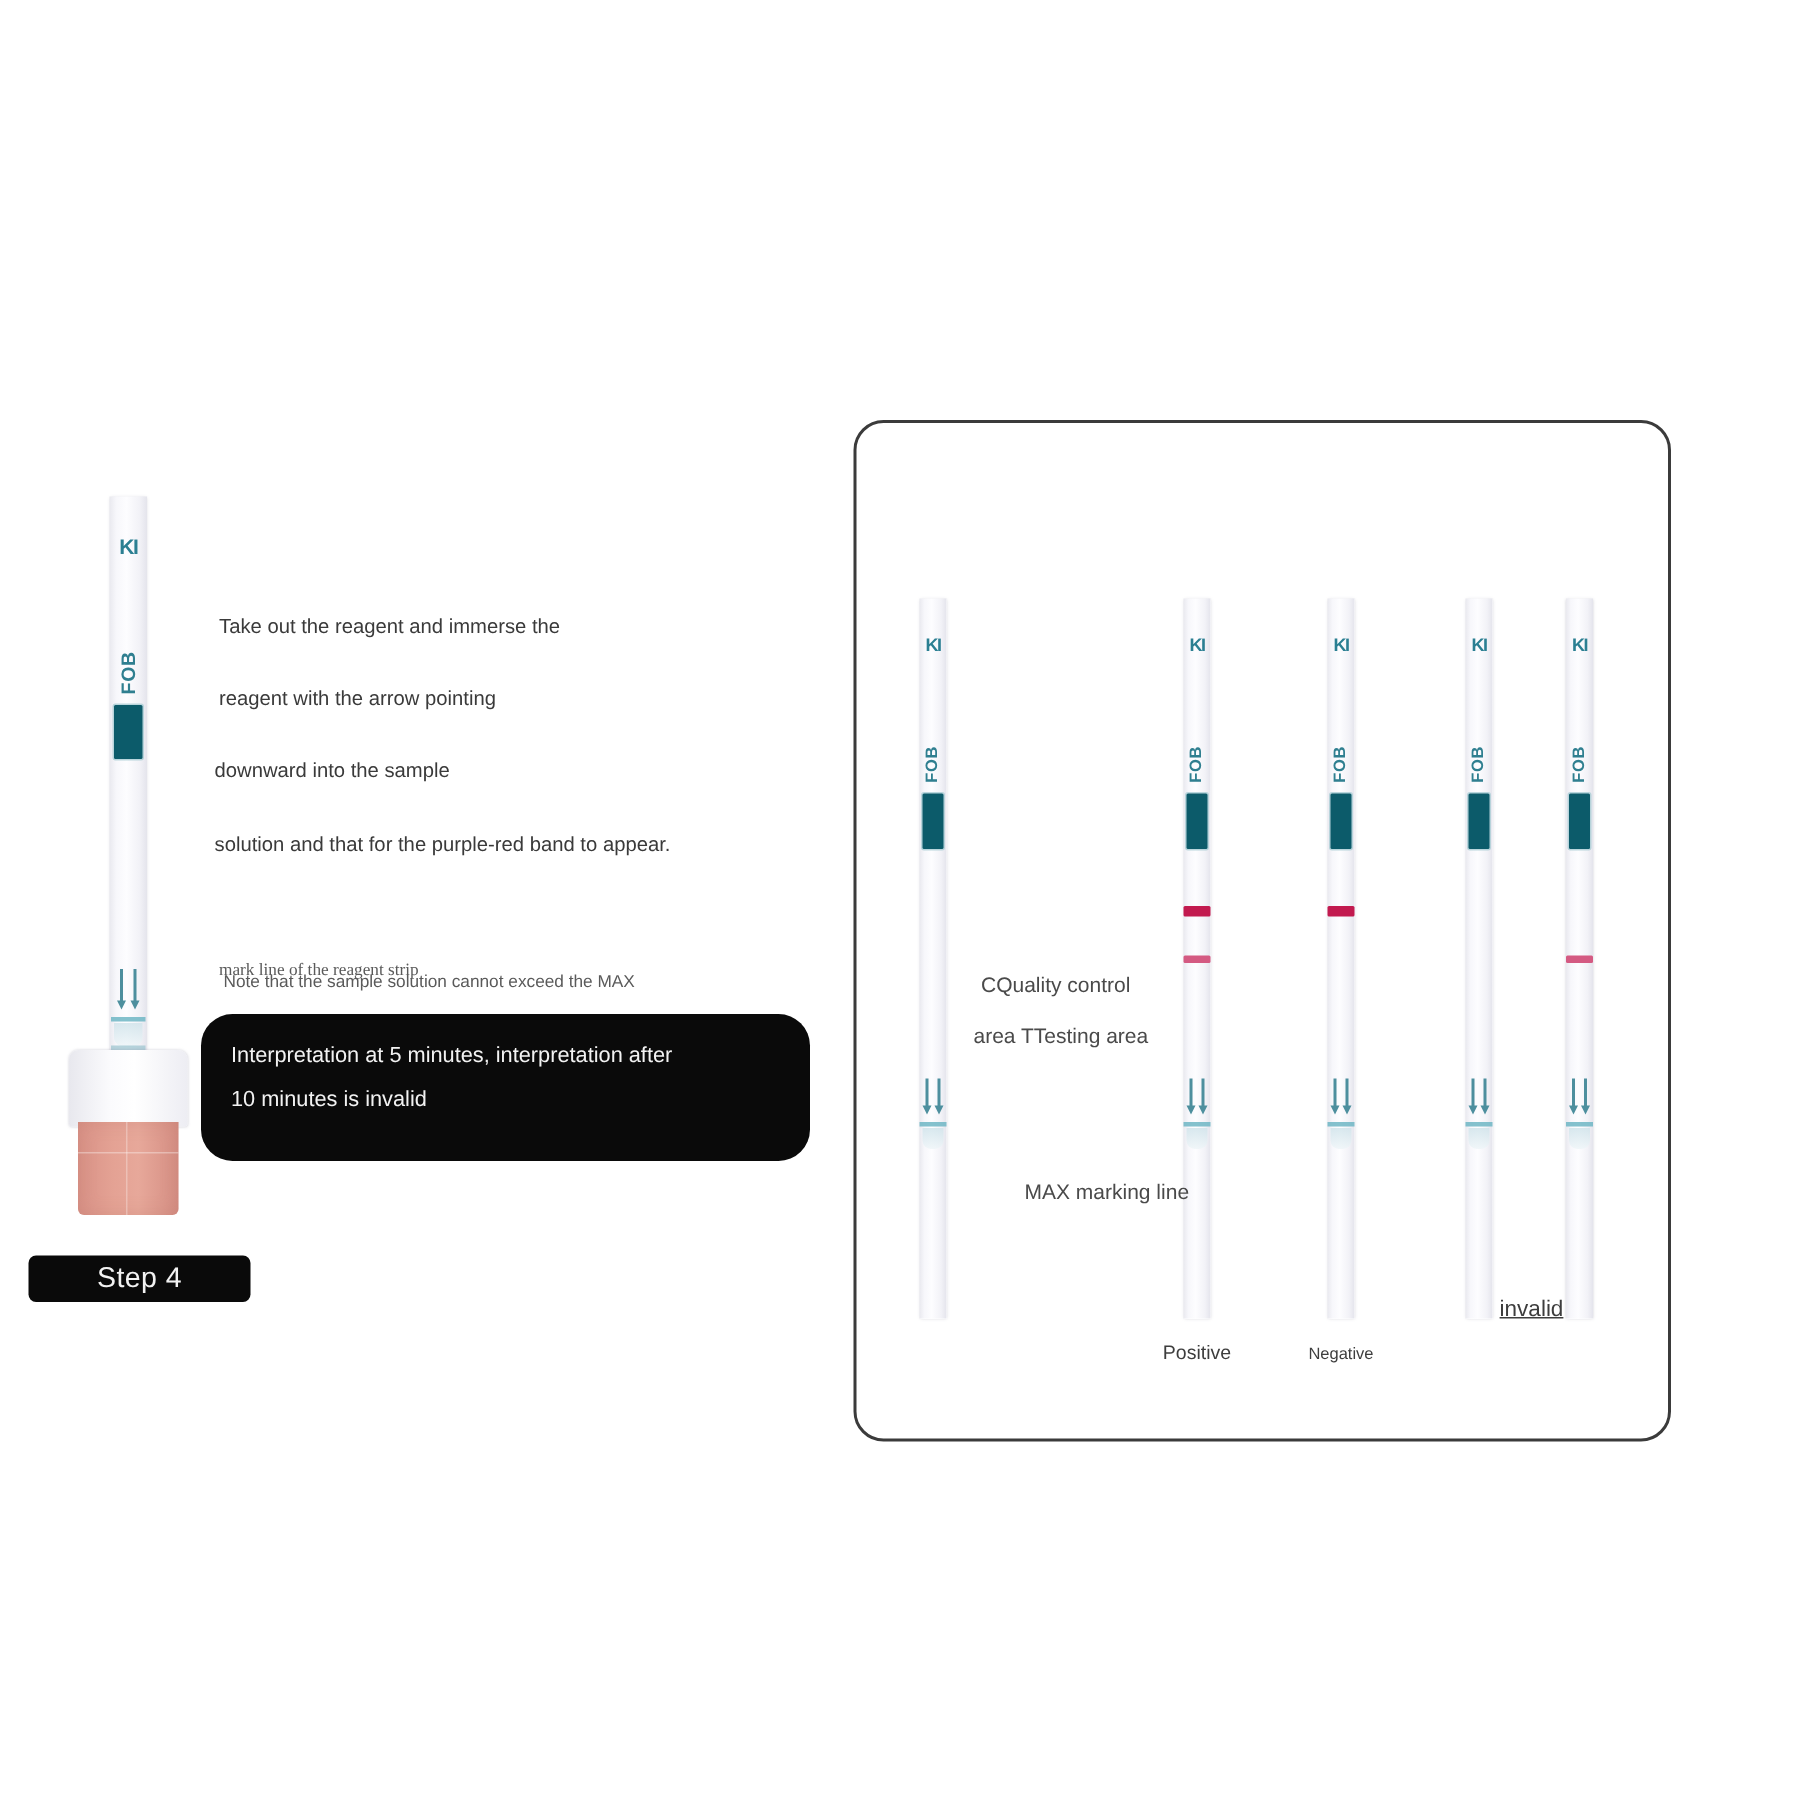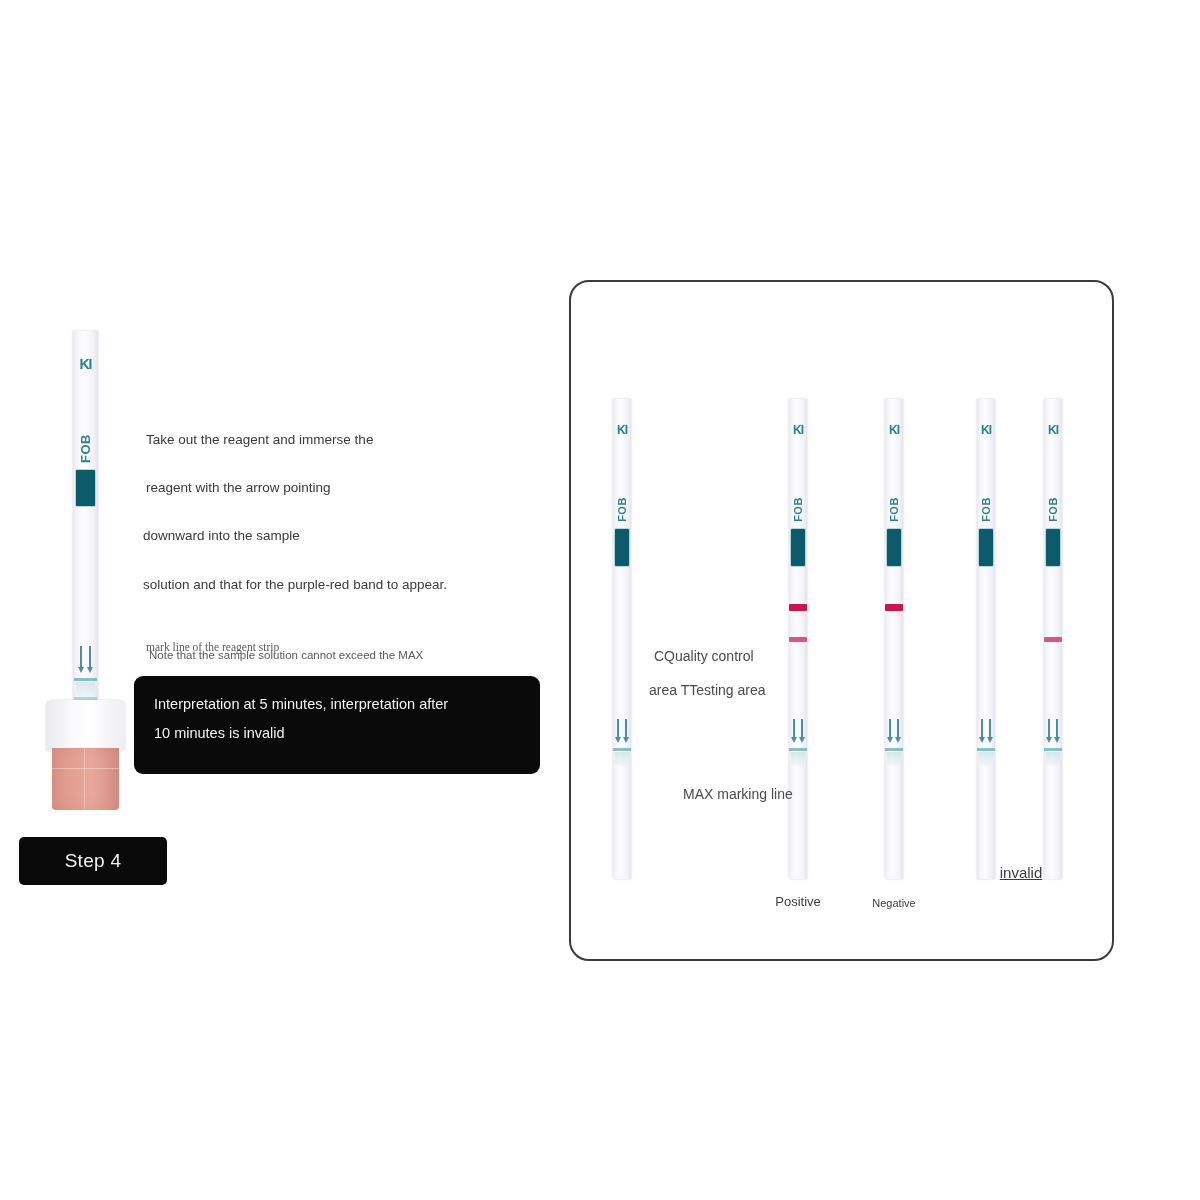--- a/index.html
+++ b/index.html
@@ -109,34 +109,33 @@
     background:#9fc6d0;
     opacity:.75;
   }
 
   
   .instr-line{
     position:absolute;
     color:#3a3a3a;
     font-size:13.5px;
     white-space:nowrap;
-    margin-top:22px;
   }
   .note-line{
     position:absolute;
     color:#5a5a5a;
     font-size:11.5px;
     white-space:nowrap;
   }
 
   
   .callout{
     position:absolute;
     background:#0a0a0a;
-    border-radius:9px;
+    border-radius:21px;
     color:#f2f2f2;
     box-sizing:border-box;
   }
   #callout-timing{
     padding:14px 16px 12px 20px;
     font-size:14.5px;
     line-height:2.0;
   }
   #callout-timing div{white-space:nowrap;}
   #step-badge{
@@ -210,21 +209,21 @@
     <div class="instr-line" style="left:143px;top:555px;">solution and that for the purple-red band to appear.</div>
 
     <div class="note-line" style="left:149px;top:611px;margin-top:38px;">Note that the sample solution cannot exceed the MAX</div>
     <div class="note-line" style="left:146px;top:641px;font-family:Liberation Serif, serif;">mark line of the reagent strip</div>
 
     <div class="callout" id="callout-timing" style="left:134px;top:676px;width:406px;height:98px;">
       <div>Interpretation at 5 minutes, interpretation after</div>
       <div>10 minutes is invalid</div>
     </div>
 
-    <div class="callout" id="step-badge" style="left:19px;top:837px;width:148px;height:48px;">
+    <div class="callout" id="step-badge" style="left:19px;top:837px;width:148px;height:31px;">
       <span>Step 4</span>
     </div>
   </div>
 
   <div id="result-panel" style="left:569px;top:280px;width:545px;height:681px;">
 
 
     <div class="strip" style="left:42px;top:117px;width:18px;height:480px;">
       <div class="strip-logo" style="top:23px;height:16px;font-size:12px;">KI</div>
       <div class="strip-fob" style="top:95px;height:30px;font-size:11px;">

